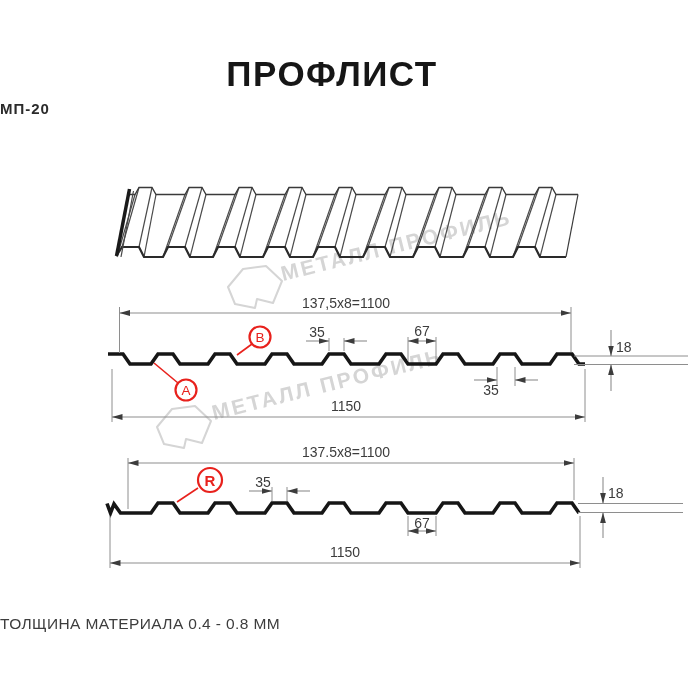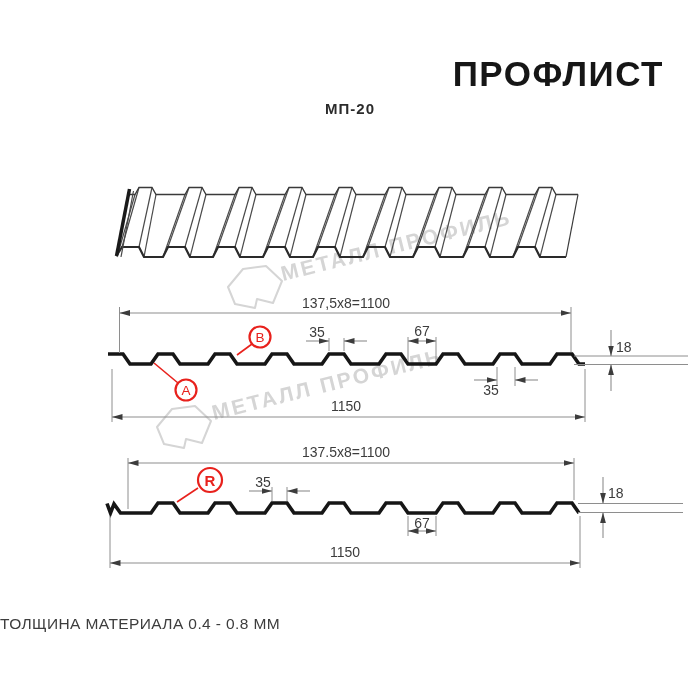--- a/index.html
+++ b/index.html
@@ -1,20 +1,20 @@
 <!DOCTYPE html>
 <html style="--accent: #e8211c; --line: #161616; --dimline: #8e8e8e; --dimtext: #3c3c3c; --watermark: #d5d5d5;"><head>
 <meta charset="utf-8">
 <style>
   html,body{margin:0;padding:0;background:#fff;}
   .page{position:relative;width:700px;height:700px;background:#fff;overflow:hidden;
         font-family:"Liberation Sans",sans-serif;}
-  .title{position:absolute;top:54px;left:0;width:664px;text-align:right;
+  .title{position:absolute;top:54px;left:0;width:664px;text-align:center;
          font-size:35px;font-weight:800;letter-spacing:1.5px;color:var(--line,#161616);}
-  .subtitle{position:absolute;top:100px;left:0;width:700px;text-align:center;
+  .subtitle{position:absolute;top:100px;left:0;width:700px;text-align:left;
          font-size:15px;font-weight:700;letter-spacing:1px;color:#2b2b2b;}
   .footer{position:absolute;top:615px;left:0;width:700px;text-align:left;
          font-size:15.5px;font-weight:500;letter-spacing:0.4px;color:#3d3d3d;}
   svg.drawing{position:absolute;left:0;top:0;width:700px;height:700px;}
   .thick{stroke:var(--line,#161616);stroke-width:3.6;fill:none;stroke-linejoin:miter;}
   .thin{stroke:var(--dimline,#8e8e8e);stroke-width:1;fill:none;}
   .stub{stroke:var(--dimline,#8e8e8e);stroke-width:1.1;fill:none;}
   .dimtxt{fill:var(--dimtext,#3c3c3c);font-size:14px;font-family:"Liberation Sans",sans-serif;}
   .redln{stroke:var(--accent,#e8211c);stroke-width:1.6;fill:none;}
   .redcirc{stroke:var(--accent,#e8211c);stroke-width:2.2;fill:#fff;}

